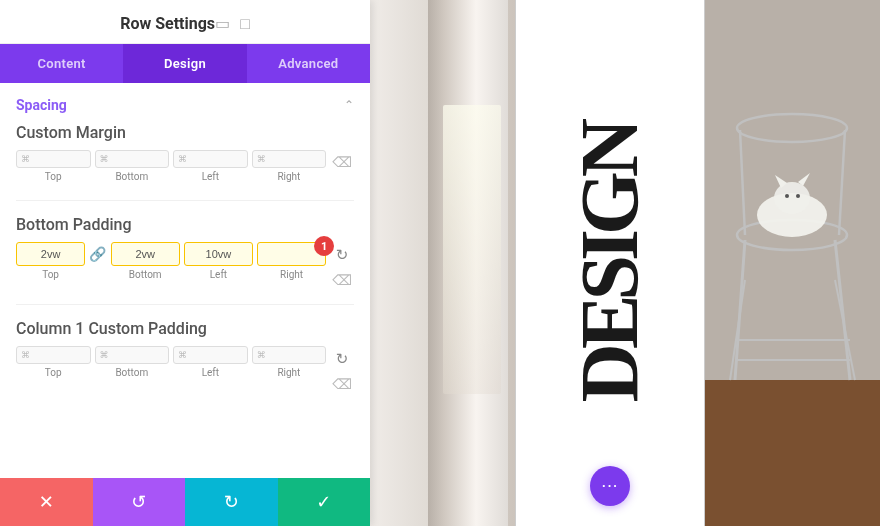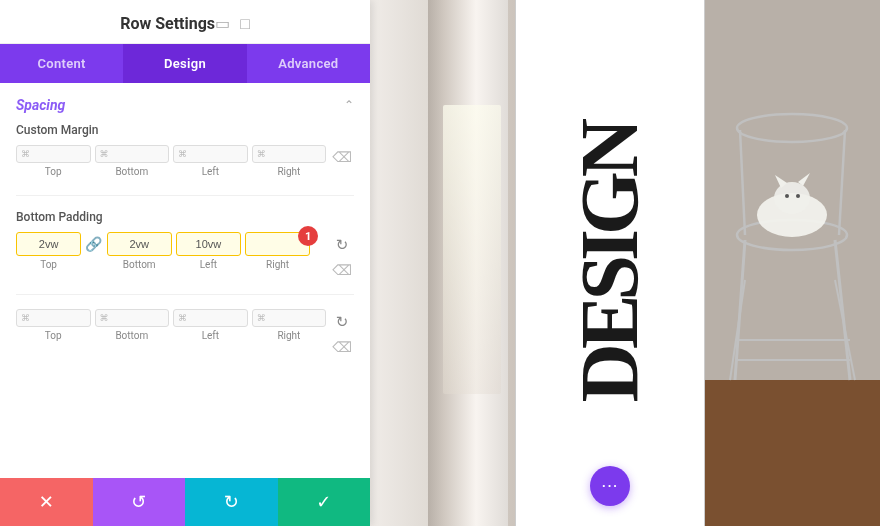--- a/index.html
+++ b/index.html
@@ -88,30 +88,29 @@
       display: flex;
       align-items: center;
       justify-content: space-between;
       margin-bottom: 10px;
     }
 
     .section-title {
       font-size: 14px;
       font-weight: 700;
       color: #8b5cf6;
-      font-style: italic;
     }
 
     .section-chevron {
       color: #aaa;
       font-size: 12px;
     }
 
     .subsection-label {
-      font-size: 12px;
+      font-size: 16px;
       color: #555;
       margin-bottom: 8px;
       font-weight: 500;
     }
 
     
     .input-grid {
       display: flex;
       align-items: flex-start;
       gap: 4px;
@@ -340,21 +339,21 @@
           <div style="display:flex; flex-direction:column; gap:4px; padding-top:2px;">
             <button class="side-btn" style="font-size:14px;color:#bbb;">⌫</button>
           </div>
         </div>
       </div>
 
       <div class="divider"></div>
 
       <div>
         <div class="subsection-label">Bottom Padding</div>
-        <div style="display:flex; align-items:flex-start; gap:20px;">
+        <div style="display:flex; align-items:flex-start; gap:4px;">
           <div style="flex:1; display:flex; gap:4px;">
 
             <div class="input-group">
               <input type="text" class="input-field yellow" value="2vw" style="">
               <span class="input-label">Top</span>
             </div>
 
             <div style="display:flex; flex-direction:column; align-items:center; justify-content:flex-start; padding-top:4px;">
               <span style="font-size:14px; color:#7c3aed;">🔗</span>
             </div>
@@ -380,20 +379,21 @@
           <div style="display:flex; flex-direction:column; gap:4px; padding-top:2px;">
             <button class="side-btn" style="font-size:15px; color:#888;">↻</button>
             <button class="side-btn" style="font-size:14px; color:#bbb;">⌫</button>
           </div>
         </div>
       </div>
 
       <div class="divider"></div>
 
       <div>
+        <div class="subsection-label">Column 1 Custom Padding</div>
         <div style="display:flex; align-items:flex-start; gap:4px;">
           <div class="input-grid" style="flex:1; gap:4px;">
             <div class="input-group">
               <div style="display:flex; align-items:center; width:100%; border:1px solid #ddd; border-radius:3px; background:#f9f9f9; padding:3px 4px; gap:2px;">
                 <span style="font-size:9px;color:#bbb;">⌘</span>
               </div>
               <span class="input-label">Top</span>
             </div>
             <div class="input-group">
               <div style="display:flex; align-items:center; width:100%; border:1px solid #ddd; border-radius:3px; background:#f9f9f9; padding:3px 4px; gap:2px;">

